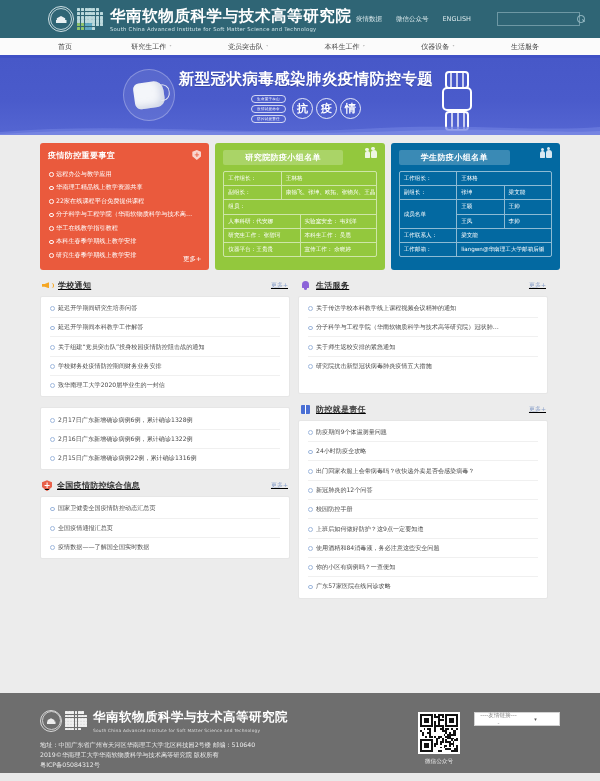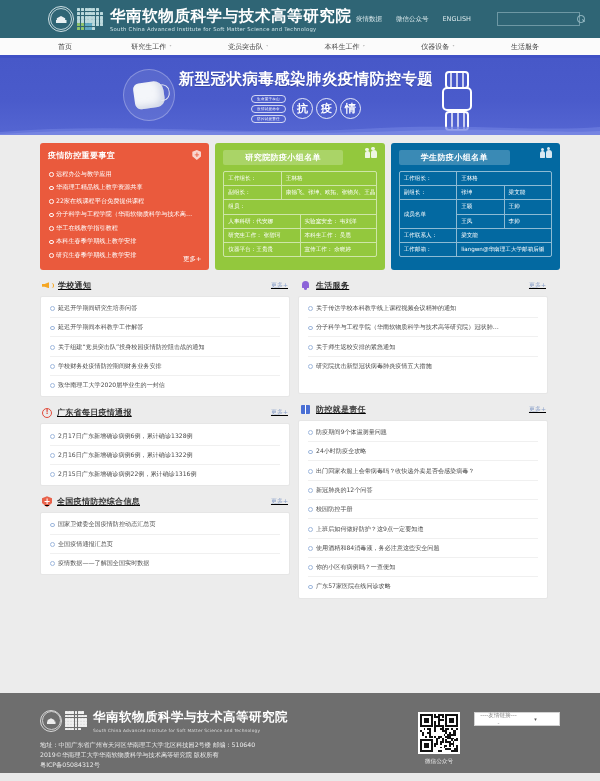--- a/index.html
+++ b/index.html
@@ -504,25 +504,20 @@
               <li>延迟开学期间研究生培养问答</li>
               <li>延迟开学期间本科教学工作解答</li>
               <li>关于组建“党员突击队”投身校园疫情防控阻击战的通知</li>
               <li>学校财务处疫情防控期间财务业务安排</li>
               <li>致华南理工大学2020届毕业生的一封信</li>
             </ul>
           </div>
         </div>
 
         <div class="card">
-          <div class="card-head">
-            <div class="ic ic-alert"></div>
-            <div class="card-title">广东省每日疫情通报</div>
-            <div class="card-more">更多+</div>
-          </div>
           <div class="card-body">
             <ul>
               <li>2月17日广东新增确诊病例6例，累计确诊1328例</li>
               <li>2月16日广东新增确诊病例6例，累计确诊1322例</li>
               <li>2月15日广东新增确诊病例22例，累计确诊1316例</li>
             </ul>
           </div>
         </div>
 
         <div class="card">

